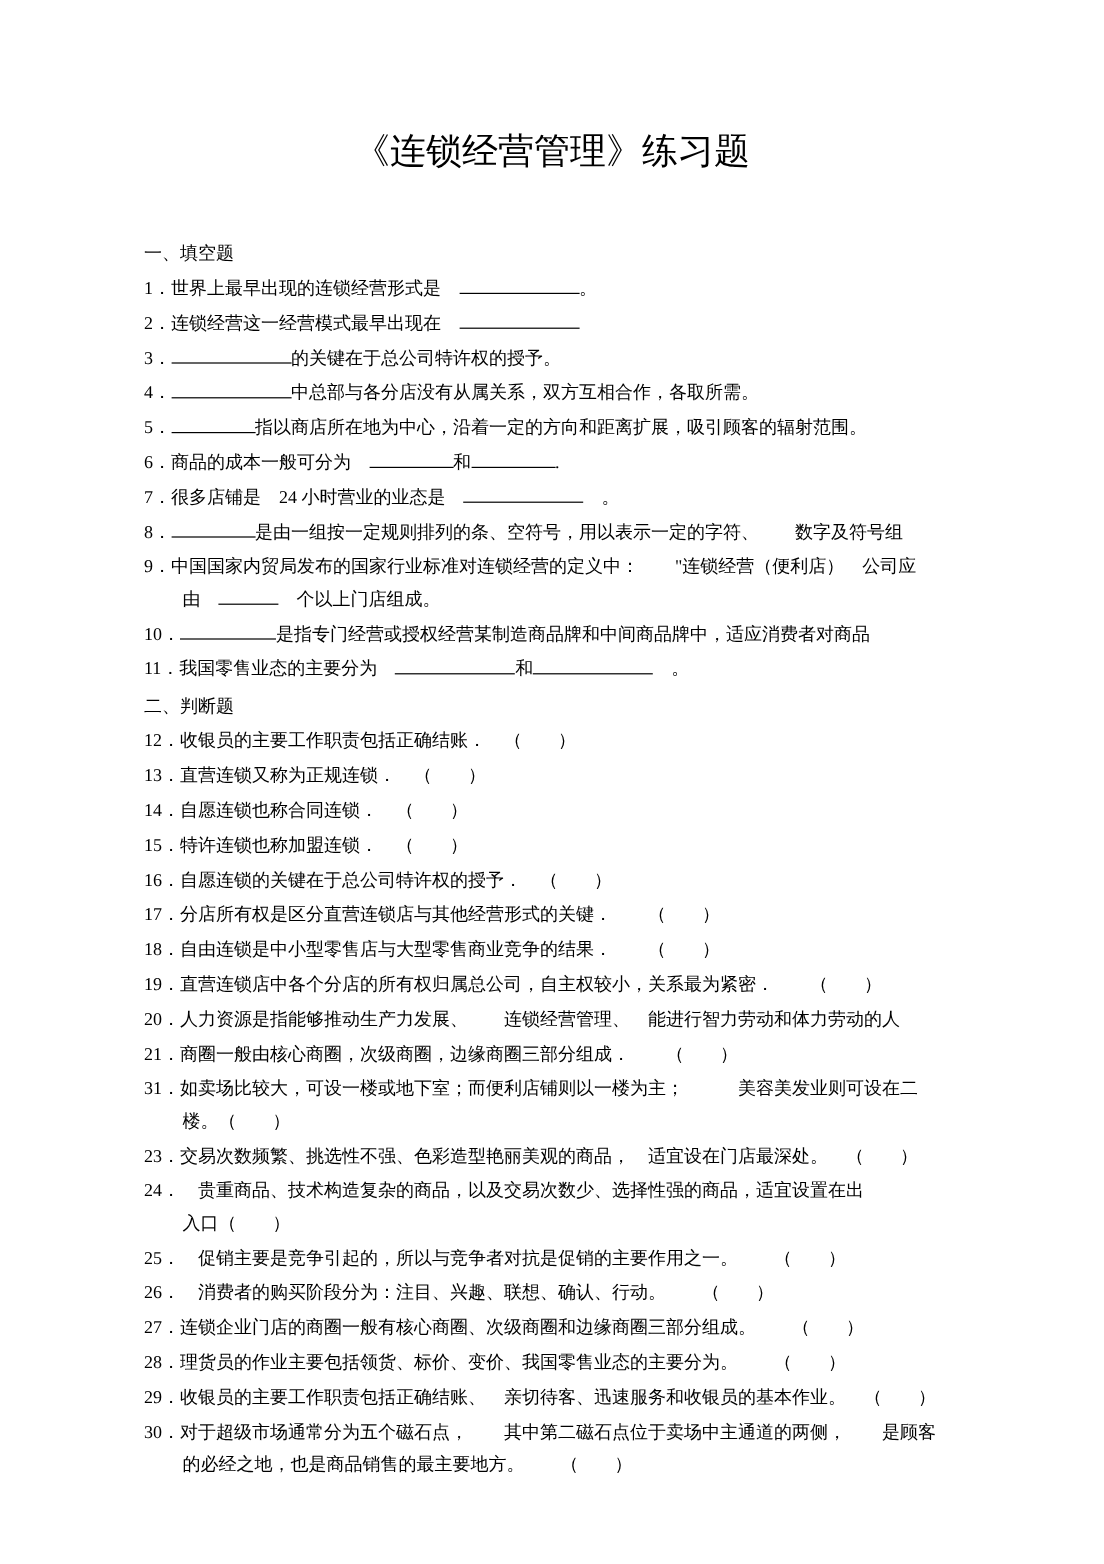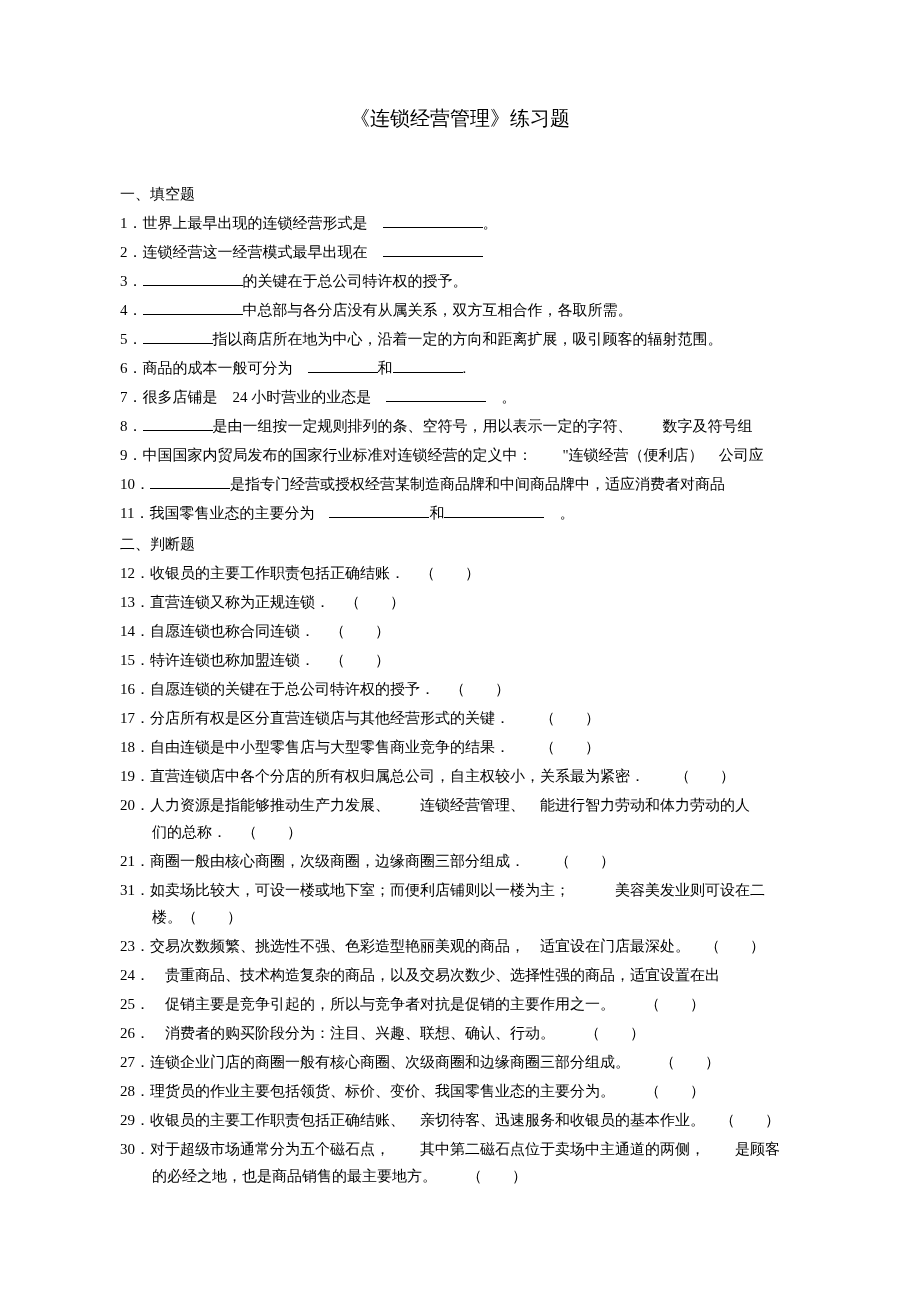--- a/index.html
+++ b/index.html
@@ -12,21 +12,21 @@
       min-height: 1303px;
       background: #fff;
       font-family: "SimSun", "宋体", serif;
       padding: 100px 120px 60px 120px;
       color: #000;
       font-size: 15px;
       line-height: 1.8;
     }
     .title {
       text-align: center;
-      font-size: 20px;
+      font-size: 30px;
       font-weight: 400;
       margin-bottom: 45px;
       font-family: "SimSun", "宋体", serif;
     }
     .section-header {
       margin-top: 4px;
       margin-bottom: 2px;
     }
     .question {
       margin-bottom: 2px;
@@ -97,20 +97,21 @@
 <div class="question">
   <span>7</span><span>．很多店铺是</span>　<span>24</span> <span>小时营业的业态是</span>　<span class="blank-long"></span>　<span>。</span>
 </div>
 
 <div class="question">
   <span>8</span><span>．</span><span class="blank-med"></span><span>是由一组按一定规则排列的条、空符号，用以表示一定的字符、</span>　　<span>数字及符号组</span>
 </div>
 
 <div class="question">
   <span>9</span><span>．中国国家内贸局发布的国家行业标准对连锁经营的定义中：</span>　　<span>"连锁经营（便利店）</span>　<span>公司应</span>
+  <div class="indent"><span>由</span>　<span class="blank-short"></span>　<span>个以上门店组成。</span></div>
 </div>
 
 <div class="question">
   <span>10</span><span>．</span><span class="blank"></span><span>是指专门经营或授权经营某制造商品牌和中间商品牌中，适应消费者对商品</span>
 </div>
 
 <div class="question">
   <span>11</span><span>．我国零售业态的主要分为</span>　<span class="blank-long"></span><span>和</span><span class="blank-long"></span>　<span>。</span>
 </div>
 
@@ -143,38 +144,38 @@
 <div class="question">
   <span>18</span><span>．自由连锁是中小型零售店与大型零售商业竞争的结果．</span>　　<span class="paren">（　　）</span>
 </div>
 
 <div class="question">
   <span>19</span><span>．直营连锁店中各个分店的所有权归属总公司，自主权较小，关系最为紧密．</span>　　<span class="paren">（　　）</span>
 </div>
 
 <div class="question">
   <span>20</span><span>．人力资源是指能够推动生产力发展、</span>　　<span>连锁经营管理、</span>　<span>能进行智力劳动和体力劳动的人</span>
-  <div class="indent"><span>们的总称．</span>　<span class="paren">（　　）</span></div>
 </div>
 
 <div class="question">
   <span>21</span><span>．商圈一般由核心商圈，次级商圈，边缘商圈三部分组成．</span>　　<span class="paren">（　　）</span>
 </div>
 
 <div class="question">
   <span>31</span><span>．如卖场比较大，可设一楼或地下室；而便利店铺则以一楼为主；</span>　　　<span>美容美发业则可设在二</span>
   <div class="indent"><span>楼。</span><span class="paren">（　　）</span></div>
 </div>
 
 <div class="question">
   <span>23</span><span>．交易次数频繁、挑选性不强、色彩造型艳丽美观的商品，</span>　<span>适宜设在门店最深处。</span>　<span class="paren">（　　）</span>
 </div>
 
 <div class="question">
   <span>24</span><span>．</span>　<span>贵重商品、技术构造复杂的商品，以及交易次数少、选择性强的商品，适宜设置在出</span>
+  <div class="indent"><span>入口</span><span class="paren">（　　）</span></div>
 </div>
 
 <div class="question">
   <span>25</span><span>．</span>　<span>促销主要是竞争引起的，所以与竞争者对抗是促销的主要作用之一。</span>　　<span class="paren">（　　）</span>
 </div>
 
 <div class="question">
   <span>26</span><span>．</span>　<span>消费者的购买阶段分为：注目、兴趣、联想、确认、行动。</span>　　<span class="paren">（　　）</span>
 </div>
 

